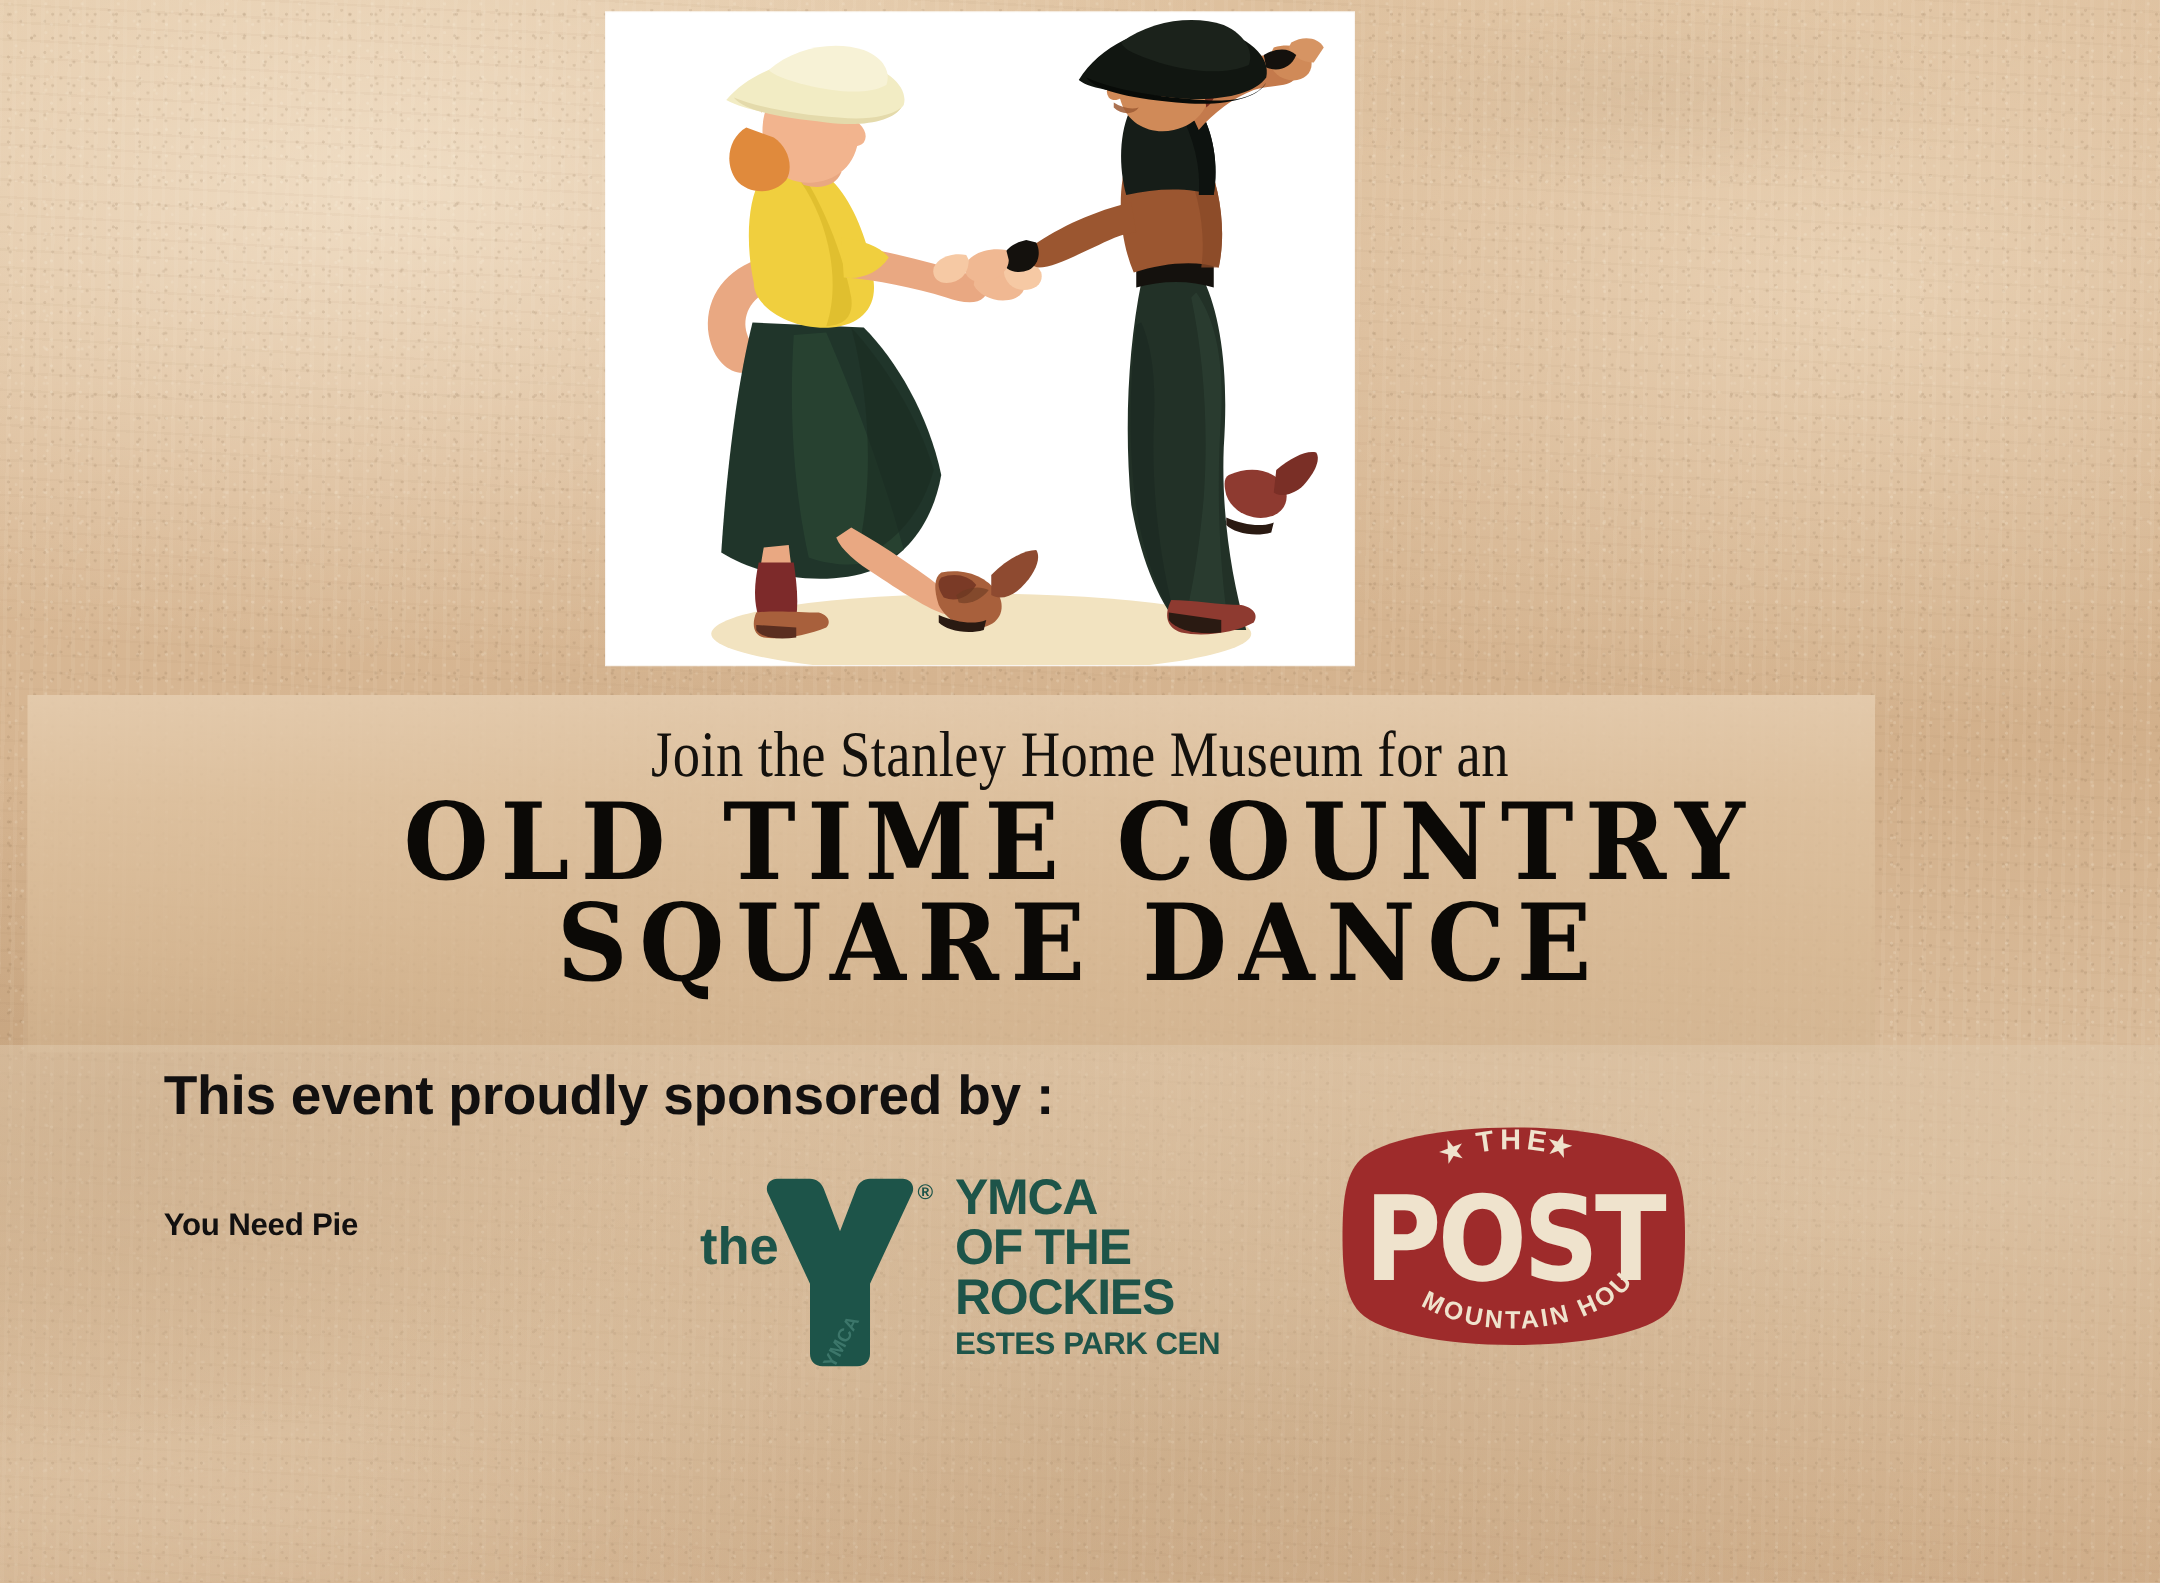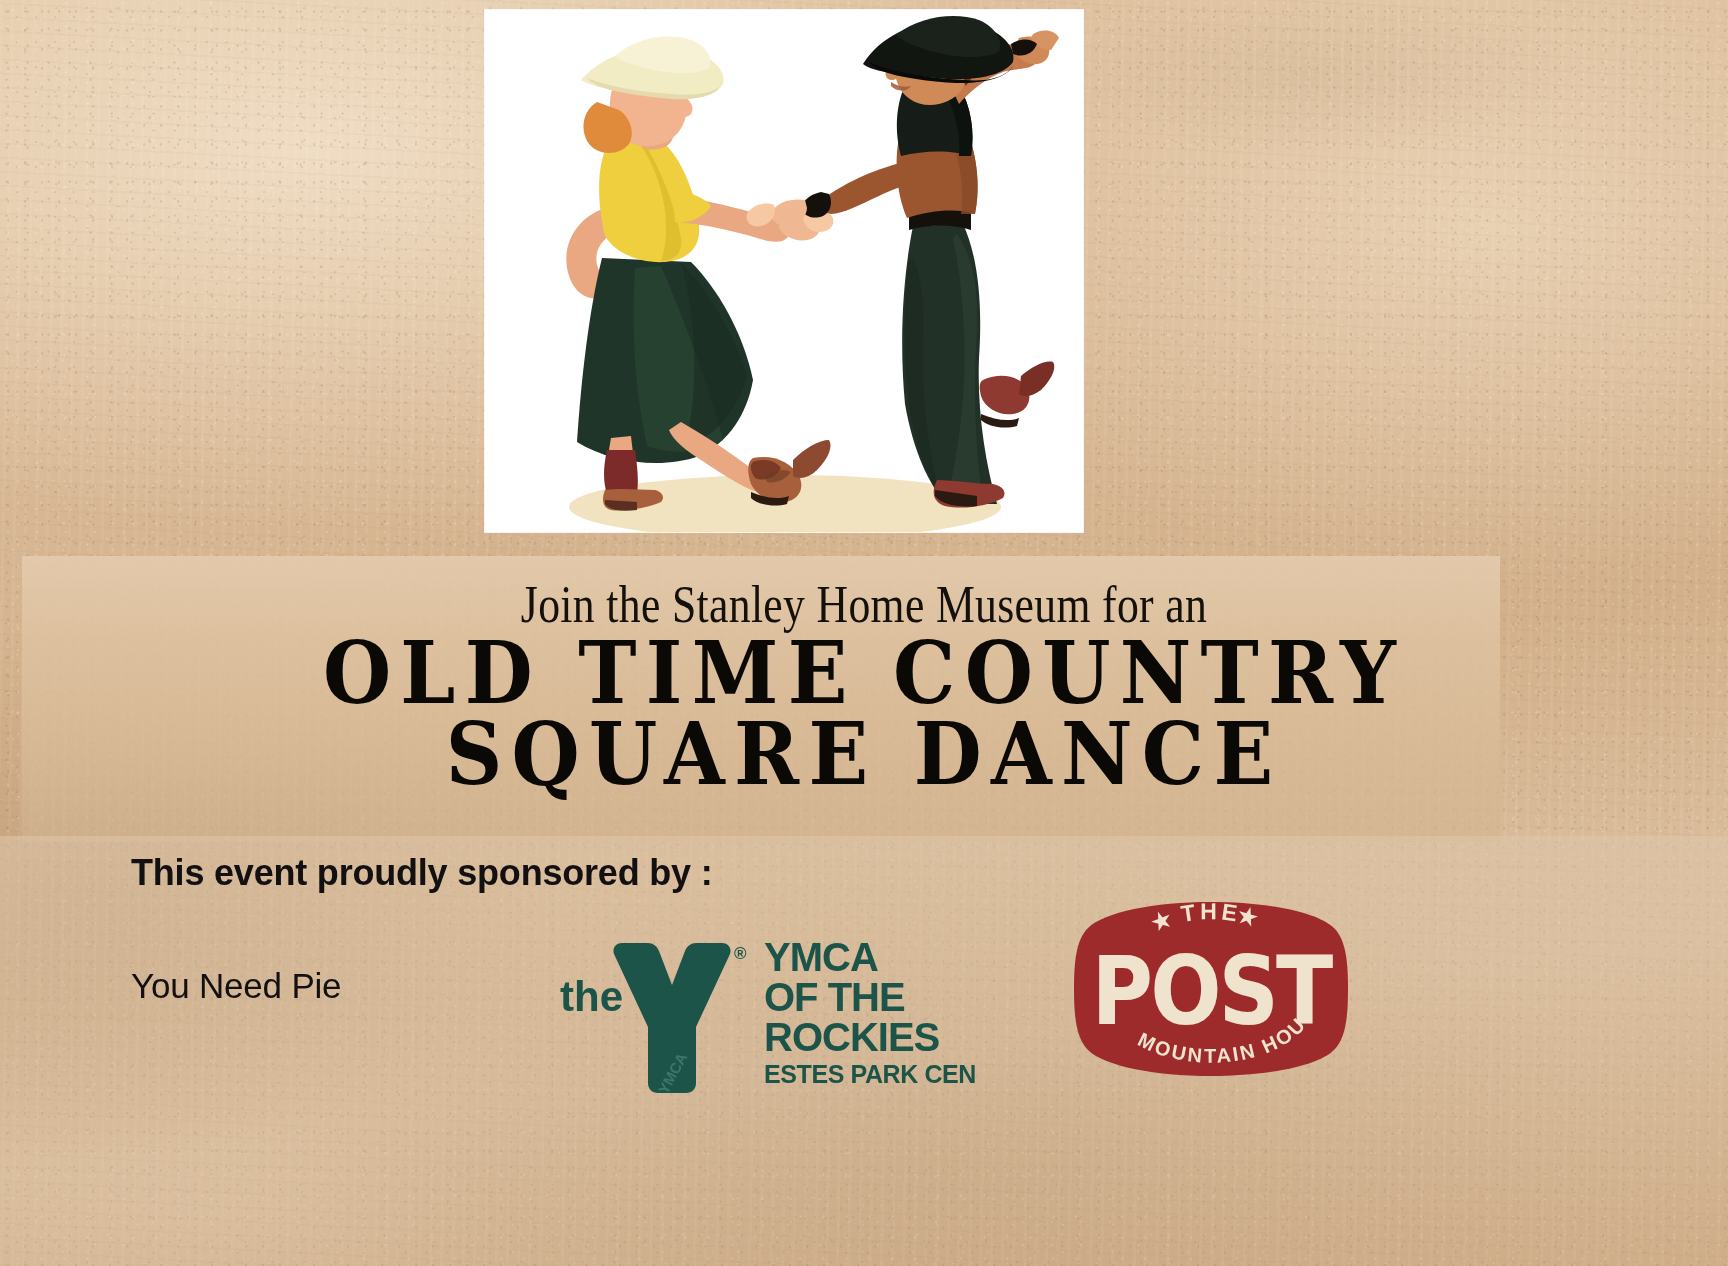--- a/index.html
+++ b/index.html
@@ -92,26 +92,26 @@
     font-family:"DejaVu Serif", serif;
     font-weight:700;
     color:#0b0906;
     white-space:nowrap;
   }
   #hl1 { top:629px; font-size:76px; letter-spacing:9px; transform:scaleX(1.03) scaleY(1.12); }
   #hl2 { top:710px; font-size:76px; letter-spacing:9px; transform:scaleX(1.03) scaleY(1.12); }
 
   #sponsor-label {
     position:absolute; left:131px; top:852px;
-    font-size:36px; font-weight:700; color:#121010;
+    font-size:44px; font-weight:700; color:#121010;
     letter-spacing:-.2px;
   }
   #sponsor-pie {
     position:absolute; left:131px; top:966px;
-    font-size:35px; font-weight:400; color:#121010;
+    font-size:25px; font-weight:700; color:#121010;
     letter-spacing:-.2px;
   }
 
   
   #ymca { position:absolute; left:556px; top:915px; width:420px; height:180px; }
   #ymca svg { display:block; }
 
   
   #post { position:absolute; left:1072px; top:900px; width:278px; height:178px; }
   #post svg { display:block; }

